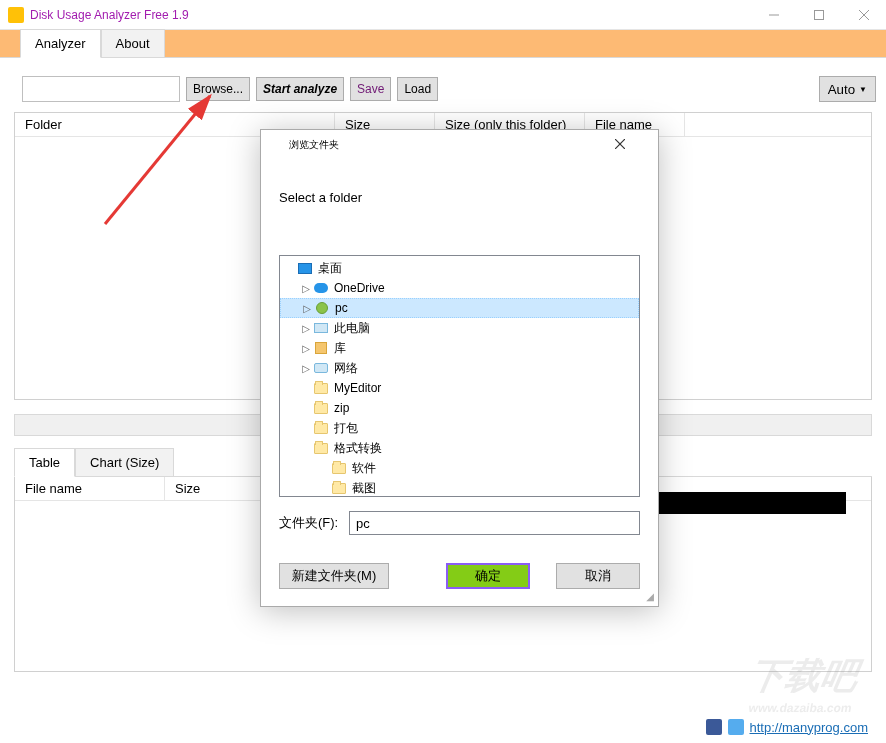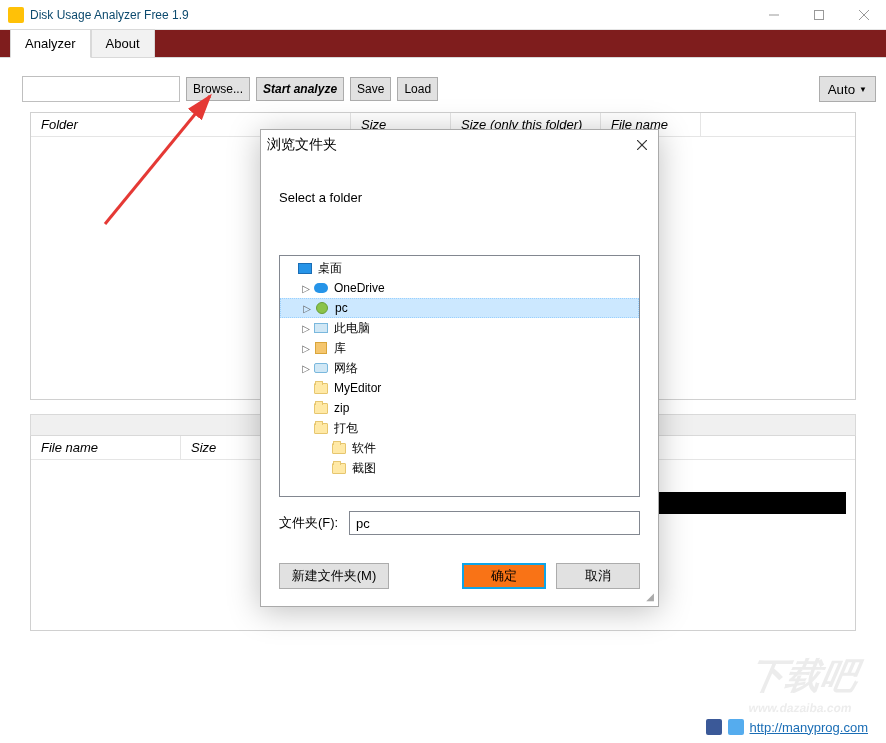--- a/index.html
+++ b/index.html
@@ -1,35 +1,35 @@
 <!DOCTYPE html>
 <html><head>
 <meta charset="utf-8">
 <style>
 * { box-sizing: border-box; margin: 0; padding: 0; }
 body { font-family: "Segoe UI", "Microsoft YaHei", sans-serif; font-size: 12px; background: #fff; width: 886px; height: 743px; position: relative; overflow: hidden; color: #000; }
 .titlebar { height: 30px; display: flex; align-items: center; padding: 0 0 0 8px; border-bottom: 1px solid #e5e5e5; }
 .titlebar .app-icon { width: 16px; height: 16px; background: #ffc107; border-radius: 2px; margin-right: 6px; }
-.titlebar .title { color: #0c4a6e; font-size: 12px; flex: 1; }
+.titlebar .title { color: #a21caf; font-size: 12px; flex: 1; }
 .win-ctrls { display: flex; }
 .win-ctrl { width: 45px; height: 30px; display: flex; align-items: center; justify-content: center; color: #999; cursor: pointer; }
 .win-ctrl svg { width: 10px; height: 10px; }
-.tabs-row { height: 28px; display: flex; align-items: flex-end; padding-left: 10px; background: #7f1d1d; border-bottom: 1px solid #d9d9d9; }
+.tabs-row { height: 28px; display: flex; align-items: flex-end; padding-left: 20px; background: #fdba74; border-bottom: 1px solid #d9d9d9; }
 .tab { padding: 6px 14px; border: 1px solid #d9d9d9; border-bottom: none; margin-right: 0; background: #fff; position: relative; cursor: pointer; font-size: 13px; }
 .tab.active { background: #fff; z-index: 2; border-bottom: 1px solid #fff; margin-bottom: -1px; }
 .tab.inactive { background: #f2f2f2; }
 .toolbar { display: flex; align-items: center; padding: 18px 10px 10px 22px; gap: 6px; }
 .path-input { width: 158px; height: 26px; border: 1px solid #bfbfbf; background: #fff; padding: 0 4px; }
 .btn { height: 24px; padding: 0 6px; border: 1px solid #acacac; background: #e1e1e1; cursor: pointer; font-size: 12px; }
 .btn-bold { font-weight: bold; font-style: italic; }
-.btn:disabled { color: #000000; }
+.btn:disabled { color: #701a75; }
 .toolbar-spacer { flex: 1; }
 .auto-btn { height: 26px; padding: 0 8px; border: 1px solid #acacac; background: #e1e1e1; cursor: pointer; display: flex; align-items: center; gap: 4px; }
 .auto-btn .caret { font-size: 8px; }
-.main-area { padding: 0 30px; font-style: italic; }
+.main-area { padding: 0 14px; }
 .folder-table { border: 1px solid #d0d0d0; height: 288px; overflow: hidden; }
 .folder-header { display: flex; height: 24px; border-bottom: 1px solid #e5e5e5; background: #fff; }
 .folder-header .col { padding: 4px 10px; border-right: 1px solid #e5e5e5; font-size: 13px; }
 .col-folder { width: 320px; }
 .col-size { width: 100px; }
 .col-sizeonly { width: 150px; }
 .col-filecount { width: 100px; }
 .folder-body { height: 264px; background: #fff; }
 .middle-strip { margin-top: 14px; border: 1px solid #d9d9d9; background: #f0f0f0; height: 22px; display: flex; align-items: center; justify-content: center; font-size: 13px; }
 .sub-tabs-row { display: flex; align-items: flex-end; margin-top: 12px; border-bottom: 1px solid #d9d9d9; }
@@ -42,21 +42,21 @@
 .footer { position: absolute; bottom: 8px; right: 18px; display: flex; align-items: center; gap: 6px; font-size: 13px; }
 .footer a { color: #1a6db5; text-decoration: underline; }
 .social { width: 16px; height: 16px; display: inline-block; border-radius: 2px; }
 .fb { background: #3b5998; }
 .tw { background: #55acee; }
 .watermark { position: absolute; right: 30px; bottom: 28px; font-size: 36px; color: rgba(150,150,150,0.18); font-style: italic; font-weight: bold; transform: skewX(-10deg); pointer-events: none; }
 .watermark .sub { font-size: 12px; display:block; text-align:right; font-style:normal; }
 
 
 .dialog { position: absolute; left: 260px; top: 129px; width: 399px; height: 478px; background: #fff; border: 1px solid #aaa; box-shadow: 0 4px 30px rgba(0,0,0,0.25); display: flex; flex-direction: column; }
-.dlg-title { height: 30px; display: flex; align-items: center; padding: 0 6px; font-size: 14px; }
+.dlg-title { height: 30px; display: flex; align-items: center; padding: 0 28px; font-size: 10px; }
 .dlg-close { margin-left: auto; cursor: pointer; width: 20px; text-align: center; }
 .dlg-close svg { width: 10px; height: 10px; }
 .dlg-body { padding: 10px 18px 14px 18px; flex: 1; display: flex; flex-direction: column; }
 .dlg-prompt { font-size: 13px; margin-bottom: 50px; margin-top: 20px; }
 .tree-wrap { border: 1px solid #828790; height: 242px; overflow-y: scroll; overflow-x: hidden; padding: 2px 0; background: #fff; }
 .tree-item { display: flex; align-items: center; height: 20px; font-size: 12px; cursor: pointer; padding-left: 4px; }
 .tree-item .expander { width: 12px; text-align: center; color: #666; font-size: 10px; visibility: hidden; }
 .tree-item.has-children .expander { visibility: visible; }
 .tree-item .icon { width: 18px; height: 16px; margin-right: 4px; display: flex; align-items:center; justify-content:center; }
 .tree-item.level0 { padding-left: 4px; }
@@ -67,24 +67,24 @@
 .folder-icon::before { content:''; position:absolute; top:-3px; left:0; width:6px; height:3px; background:#ffe9a6; border:1px solid #e6c66f; border-bottom:none; border-radius:1px 1px 0 0; }
 .desktop-icon { width:14px; height:11px; background:#2694e8; border:1px solid #1a6db5; }
 .onedrive-icon { width:14px; height:10px; background:#2694e8; border-radius:5px; }
 .user-icon { width:12px; height:12px; border-radius:50%; background:#8bc34a; border:1px solid #689f38; }
 .pc-icon { width:14px; height:10px; background:#d0e7f5; border:1px solid #7ab8dd; }
 .lib-icon { width:12px; height:12px; background:#f5c66e; border:1px solid #d9a53a; }
 .net-icon { width:14px; height:10px; background:#d0e7f5; border:1px solid #7ab8dd; border-radius:2px; }
 .dlg-folder-row { display: flex; align-items: center; margin-top: 14px; }
 .dlg-folder-row .lbl { width: 70px; font-size: 13px; }
 .dlg-folder-input { flex: 1; height: 24px; border: 1px solid #828790; padding: 0 6px; font-size: 13px; }
-.dlg-buttons { display: flex; justify-content: flex-end; gap: 10px; margin-top: 28px; }
+.dlg-buttons { display: flex; justify-content: flex-end; gap: 26px; margin-top: 28px; }
 .dlg-btn { width: 84px; height: 26px; border: 1px solid #acacac; background: #e1e1e1; cursor: pointer; font-size: 13px; }
 .dlg-btn.new-folder { margin-right: auto; width: 110px; }
-.dlg-btn.default { border: 2px solid #0ea5e9; background: #f97316; }
+.dlg-btn.default { border: 2px solid #8b5cf6; background: #84cc16; }
 .grip { position: absolute; right: 4px; bottom: 4px; font-size: 10px; color: #aaa; }
 
 .arrow { position: absolute; left: 105px; top: 84px; width: 130px; height: 140px; pointer-events: none; }
 .arrow svg { width: 100%; height: 100%; overflow: visible; }
 </style>
 </head>
 <body>
 
 <div class="titlebar">
   <span class="app-icon"></span>
@@ -136,20 +136,24 @@
       <div class="col col-sizeonly">Size (only this folder)</div>
       <div class="col col-filecount">File name</div>
     </div>
     <div class="folder-body"></div>
   </div>
 
   <div class="middle-strip">
     <span>This folder</span>
   </div>
 
+  <div class="sub-tabs-row">
+    <div class="tab active">Table</div>
+    <div class="tab inactive">Chart (Size)</div>
+  </div>
 
   <div class="file-table">
     <div class="file-header">
       <div class="col col-filename">File name</div>
       <div class="col col-fsize">Size</div>
     </div>
     <div class="file-body">
       <div class="black-block"></div>
     </div>
   </div>
@@ -243,20 +247,27 @@
           </span>
           <span>zip</span>
         </div>
         <div class="tree-item level1">
           <span class="expander">▷</span>
           <span class="icon">
             <span class="folder-icon"></span>
           </span>
           <span>打包</span>
         </div>
+        <div class="tree-item level1">
+          <span class="expander">▷</span>
+          <span class="icon">
+            <span class="folder-icon"></span>
+          </span>
+          <span>格式转换</span>
+        </div>
         <div class="tree-item level2">
           <span class="expander">▷</span>
           <span class="icon">
             <span class="folder-icon"></span>
           </span>
           <span>软件</span>
         </div>
         <div class="tree-item level2">
           <span class="expander">▷</span>
           <span class="icon">

